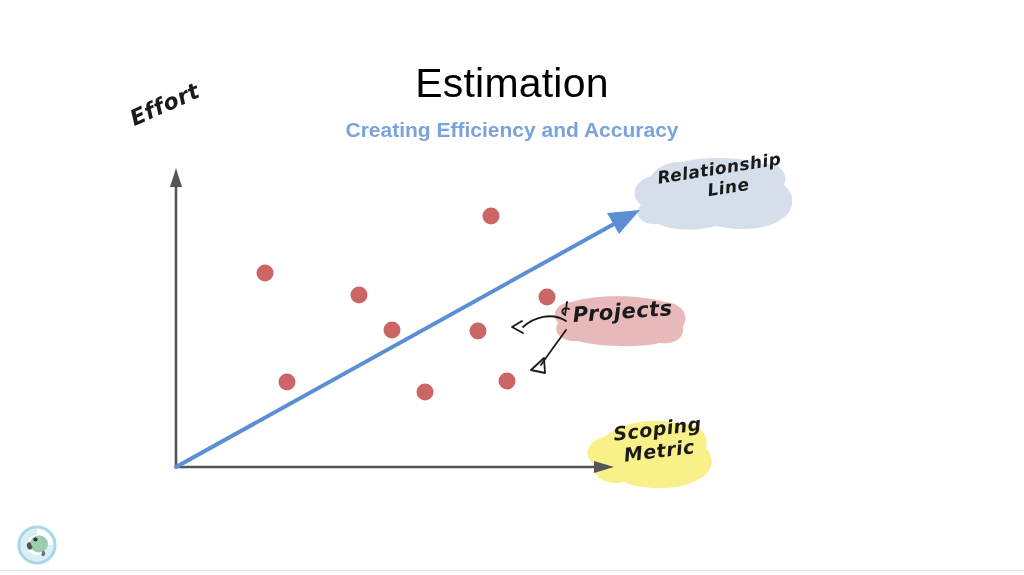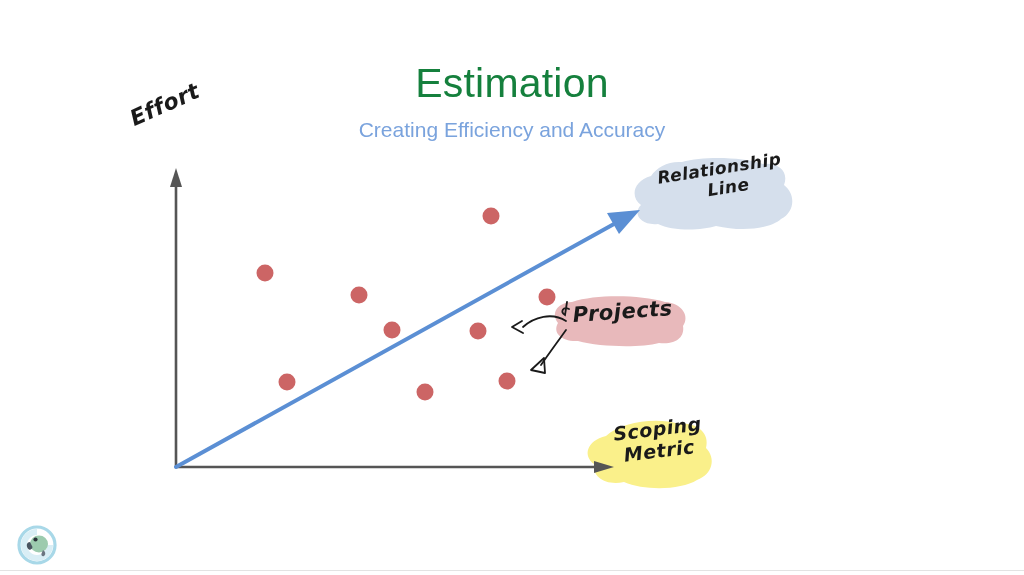--- a/index.html
+++ b/index.html
@@ -14,29 +14,29 @@
     background:#ffffff;
     overflow:hidden;
   }
   
   .title {
     position:absolute;
     left:0; top:60px; width:1024px;
     text-align:center;
     font-size:41px;
     font-weight:400;
-    color:#15803d;
+    color:#000000;
     letter-spacing:0.2px;
   }
   .subtitle {
     position:absolute;
     left:0; top:118px; width:1024px;
     text-align:center;
     font-size:21px;
-    font-weight:400;
+    font-weight:700;
     color:#7aa3dd;
   }
   
   .footer-copy {
     position:absolute;
     left:0; top:542px; width:1024px;
     text-align:center;
     font-size:10px;
     color:#8e8e8e;
   }

